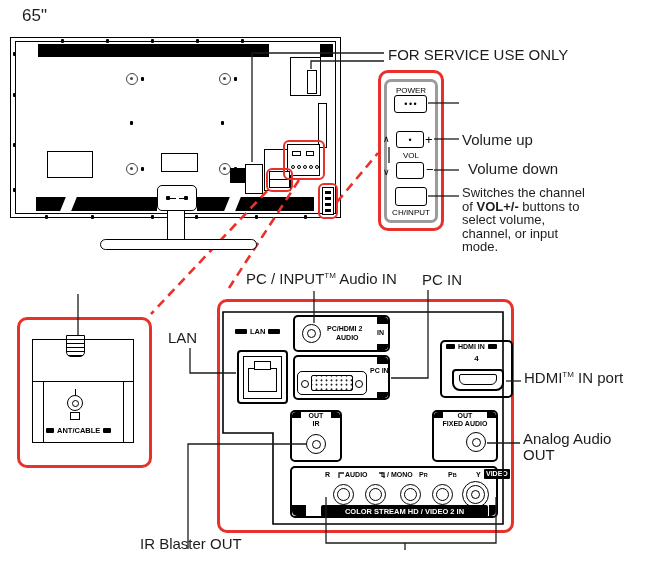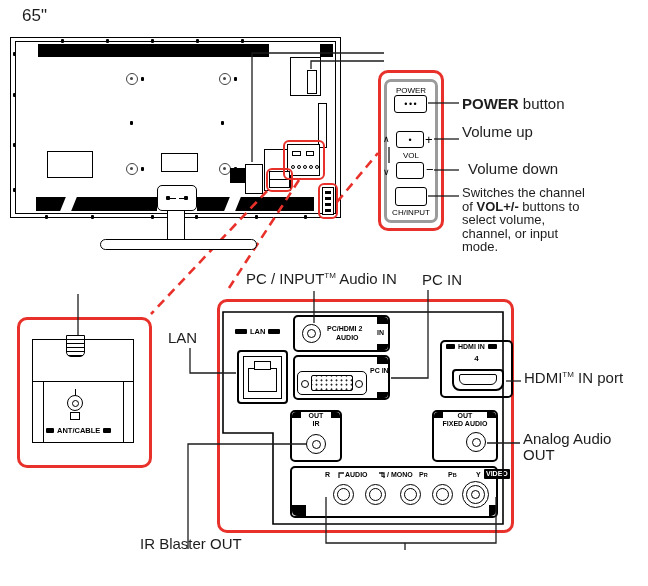--- a/index.html
+++ b/index.html
@@ -138,22 +138,22 @@
     <span style="font-size:9px">•</span>
   </div>
   <div class="cpt" style="left:425px;top:132px;font-size:13px">+</div>
   <div class="cpt" style="left:384px;top:151px;width:54px">VOL</div>
   <div class="cpt" style="left:383px;top:167px;font-size:9px">∨</div>
   <div class="btn" style="left:396px;top:162px;width:28px;height:17px"></div>
   <div class="cpt" style="left:426px;top:162px;font-size:13px">−</div>
   <div class="btn" style="left:395px;top:187px;width:32px;height:19px"></div>
   <div class="cpt" style="left:384px;top:208px;width:54px">CH/INPUT</div>
 
-  <div class="lbl" style="left:462px;top:96px"><b>POWER</b><span> button</span></div>
-  <div class="lbl" style="left:462px;top:124px">Volume up</div>
+  <div class="lbl" style="left:388px;top:47px">FOR SERVICE USE ONLY</div>
+  <div class="lbl" style="left:462px;top:132px">Volume up</div>
   <div class="lbl" style="left:468px;top:161px">Volume down</div>
   <div class="lbl wrap" style="left:462px;top:186px;width:132px;font-size:13px;line-height:13.5px"><span>Switches the channel of </span><b>VOL+/-</b><span> buttons to select volume, channel, or input mode.</span></div>
 
   <div class="redbox" style="left:17px;top:317px;width:135px;height:151px"></div>
   <div class="abs" style="left:32px;top:339px;width:102px;height:104px;border:1.2px solid #000"></div>
   <div class="line" style="left:32px;top:381px;width:102px;height:1.2px"></div>
   <div class="abs" style="left:66px;top:335px;width:19px;height:22px;border:1.3px solid #000;border-radius:0 0 5px 5px;
        background:repeating-linear-gradient(to bottom,#fff 0,#fff 2.8px,#000 2.8px,#000 4px);z-index:2"></div>
   <div class="abs" style="left:43px;top:382px;width:81px;height:61px;border:1.6px solid #000;border-top:none"></div>
   <div class="line" style="left:74.5px;top:389px;width:1.6px;height:8px"></div>
@@ -239,20 +239,23 @@
   <div class="ring" style="left:368.5px;top:487.5px;width:13px;height:13px;border-width:1.4px"></div>
   <div class="ring" style="left:399.5px;top:483.5px;width:21px;height:21px"></div>
   <div class="ring" style="left:403.5px;top:487.5px;width:13px;height:13px;border-width:1.4px"></div>
   <div class="ring" style="left:431.5px;top:483.5px;width:21px;height:21px"></div>
   <div class="ring" style="left:435.5px;top:487.5px;width:13px;height:13px;border-width:1.4px"></div>
   <div class="ring" style="left:461.5px;top:480.5px;width:27px;height:27px"></div>
   <div class="ring" style="left:465.5px;top:484.5px;width:19px;height:19px;border-width:1.4px"></div>
   <div class="ring" style="left:470.5px;top:489.5px;width:9px;height:9px;border-width:1.4px"></div>
   <div class="fill" style="left:291.5px;top:505px;width:14px;height:11px;border-radius:0 0 0 5px"></div>
   <div class="fill" style="left:489px;top:505px;width:7px;height:11px;border-radius:0 0 5px 0"></div>
+  <div class="abs" style="left:321px;top:505px;width:167px;height:12px;background:#000;border-radius:2px;display:flex;align-items:center;justify-content:center">
+    <span style="color:#fff;font-size:7.5px;font-weight:bold;white-space:nowrap">COLOR STREAM HD / VIDEO 2 IN</span>
+  </div>
 
   <div class="lbl" style="left:246px;top:271px"><span>PC / INPUT</span><span class="sup">TM</span><span> Audio IN</span></div>
   <div class="lbl" style="left:422px;top:272px">PC IN</div>
   <div class="lbl" style="left:168px;top:330px">LAN</div>
   <div class="lbl" style="left:524px;top:370px"><span>HDMI</span><span class="sup">TM</span><span> IN port</span></div>
   <div class="lbl wrap" style="left:523px;top:431px;width:100px">Analog Audio OUT</div>
   <div class="lbl" style="left:140px;top:536px">IR Blaster OUT</div>
 
   <svg class="overlay" width="648" height="586" viewBox="0 0 648 586">
 

